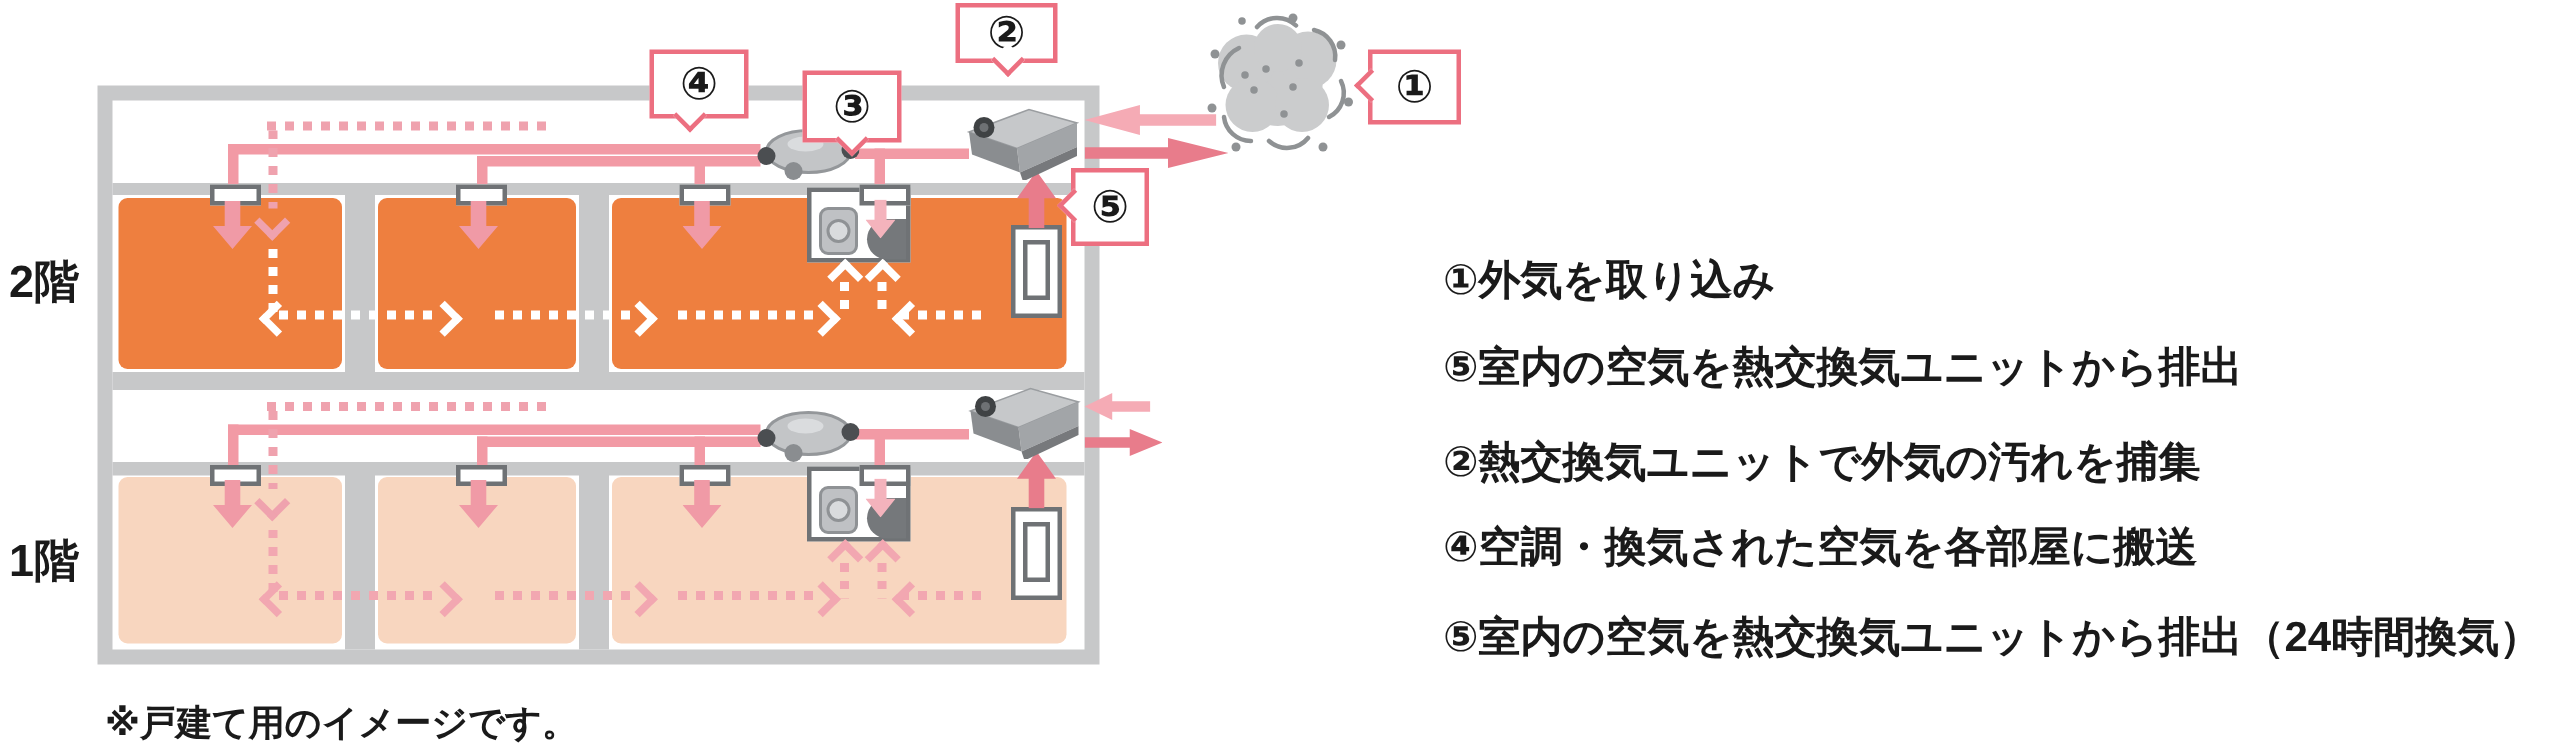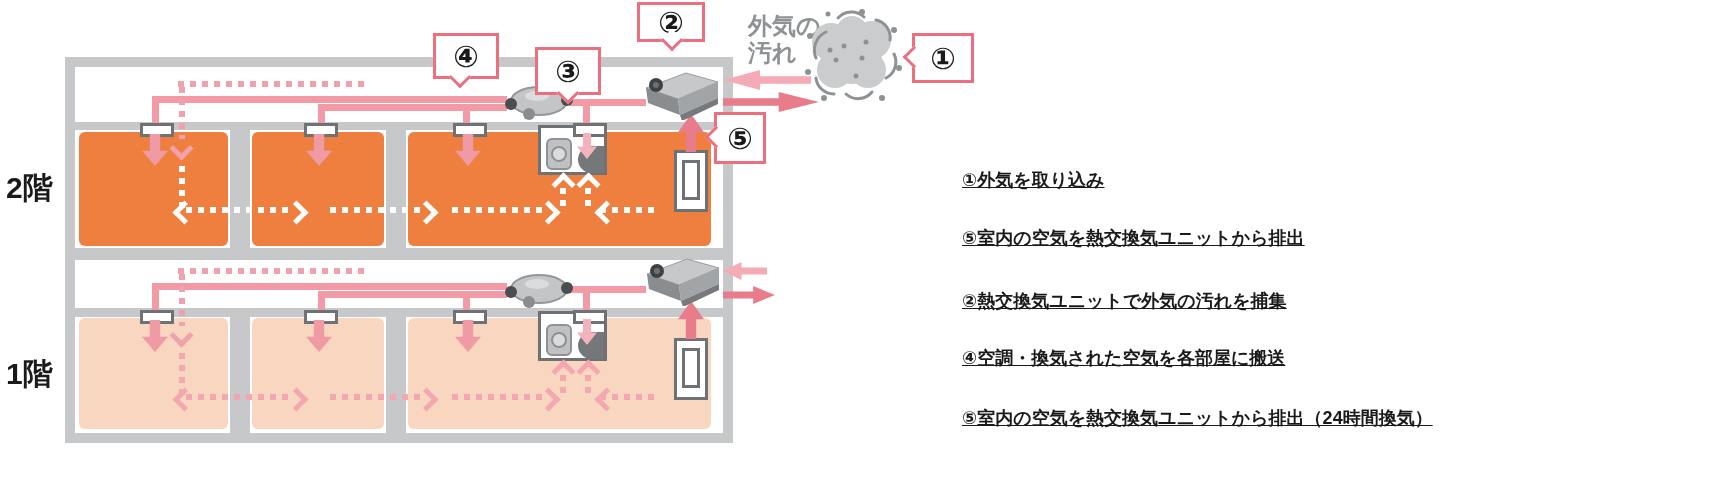--- a/index.html
+++ b/index.html
@@ -43,21 +43,21 @@
   .tail.down{border-left:3px solid #EC6F80;border-bottom:3px solid #EC6F80;transform:rotate(-45deg);}
   .tail.left{border-left:3px solid #EC6F80;border-top:3px solid #EC6F80;transform:rotate(-45deg);}
   
   .floor-label{position:absolute;font-size:30px;font-weight:bold;color:#1A1A1A;z-index:2;}
   .circ-label{position:absolute;left:325px;top:168px;width:137px;height:31px;background:#F18CA0;
               color:#fff;font-size:23px;font-weight:bold;display:flex;align-items:center;
               justify-content:center;z-index:7;letter-spacing:1px;}
   .outside-air{position:absolute;left:748px;top:12px;color:#8F9294;font-size:24px;font-weight:bold;
                line-height:27px;z-index:3;}
   .legend-title{position:absolute;left:966px;top:108px;font-size:27px;font-weight:bold;color:#F0808F;}
-  .legend-item{position:absolute;left:962px;font-size:18px;font-weight:bold;color:#1A1A1A;white-space:nowrap;text-decoration:underline;}
+  .legend-item{position:absolute;left:962px;font-size:28px;font-weight:bold;color:#1A1A1A;white-space:nowrap;}
   .note{position:absolute;left:70px;top:466px;font-size:24px;font-weight:bold;color:#1A1A1A;}
   svg{display:block;}
   .equip{position:absolute;z-index:6;}
 </style>
 </head>
 <body>
 
 <div class="canvas">
 
   <div class="frame"></div>
@@ -244,24 +244,20 @@
           <circle cx="28" cy="8" r="2.5"></circle>
         <circle cx="44" cy="40" r="2.5"></circle>
           <circle cx="62" cy="52" r="2.5"></circle>
           <circle cx="36" cy="54" r="2.5"></circle>
         <circle cx="56" cy="70" r="2.5"></circle>
           <circle cx="66" cy="36" r="2.5"></circle>
           <circle cx="30" cy="44" r="2.5"></circle>
       </g>
     </svg>
   </div>
-  <div class="outside-air">
-    <div>外気の</div>
-    <div>汚れ</div>
-  </div>
 
   <div class="callout" style="left:433px;top:33px;width:60px;height:40px;">
     <span>④</span>
     <div class="tail down" style="bottom:-9px;left:16px;"></div>
   </div>
   <div class="callout" style="left:535px;top:47px;width:60px;height:42px;">
     <span>③</span>
     <div class="tail down" style="bottom:-9px;left:22px;"></div>
   </div>
   <div class="callout" style="left:637px;top:2px;width:62px;height:34px;">
@@ -278,13 +274,14 @@
   </div>
 
   <div id="legend-items">
       <div class="legend-item" style="top: 168px;">①外気を取り込み</div>
       <div class="legend-item" style="top: 226px;">⑤室内の空気を熱交換気ユニットから排出</div>
       <div class="legend-item" style="top: 289px;">②熱交換気ユニットで外気の汚れを捕集</div>
       <div class="legend-item" style="top: 346px;">④空調・換気された空気を各部屋に搬送</div>
       <div class="legend-item" style="top: 406px;">⑤室内の空気を熱交換気ユニットから排出（24時間換気）</div>
     </div>
 
+  <div class="note">※戸建て用のイメージです。</div>
 </div>
 
 </body></html>

